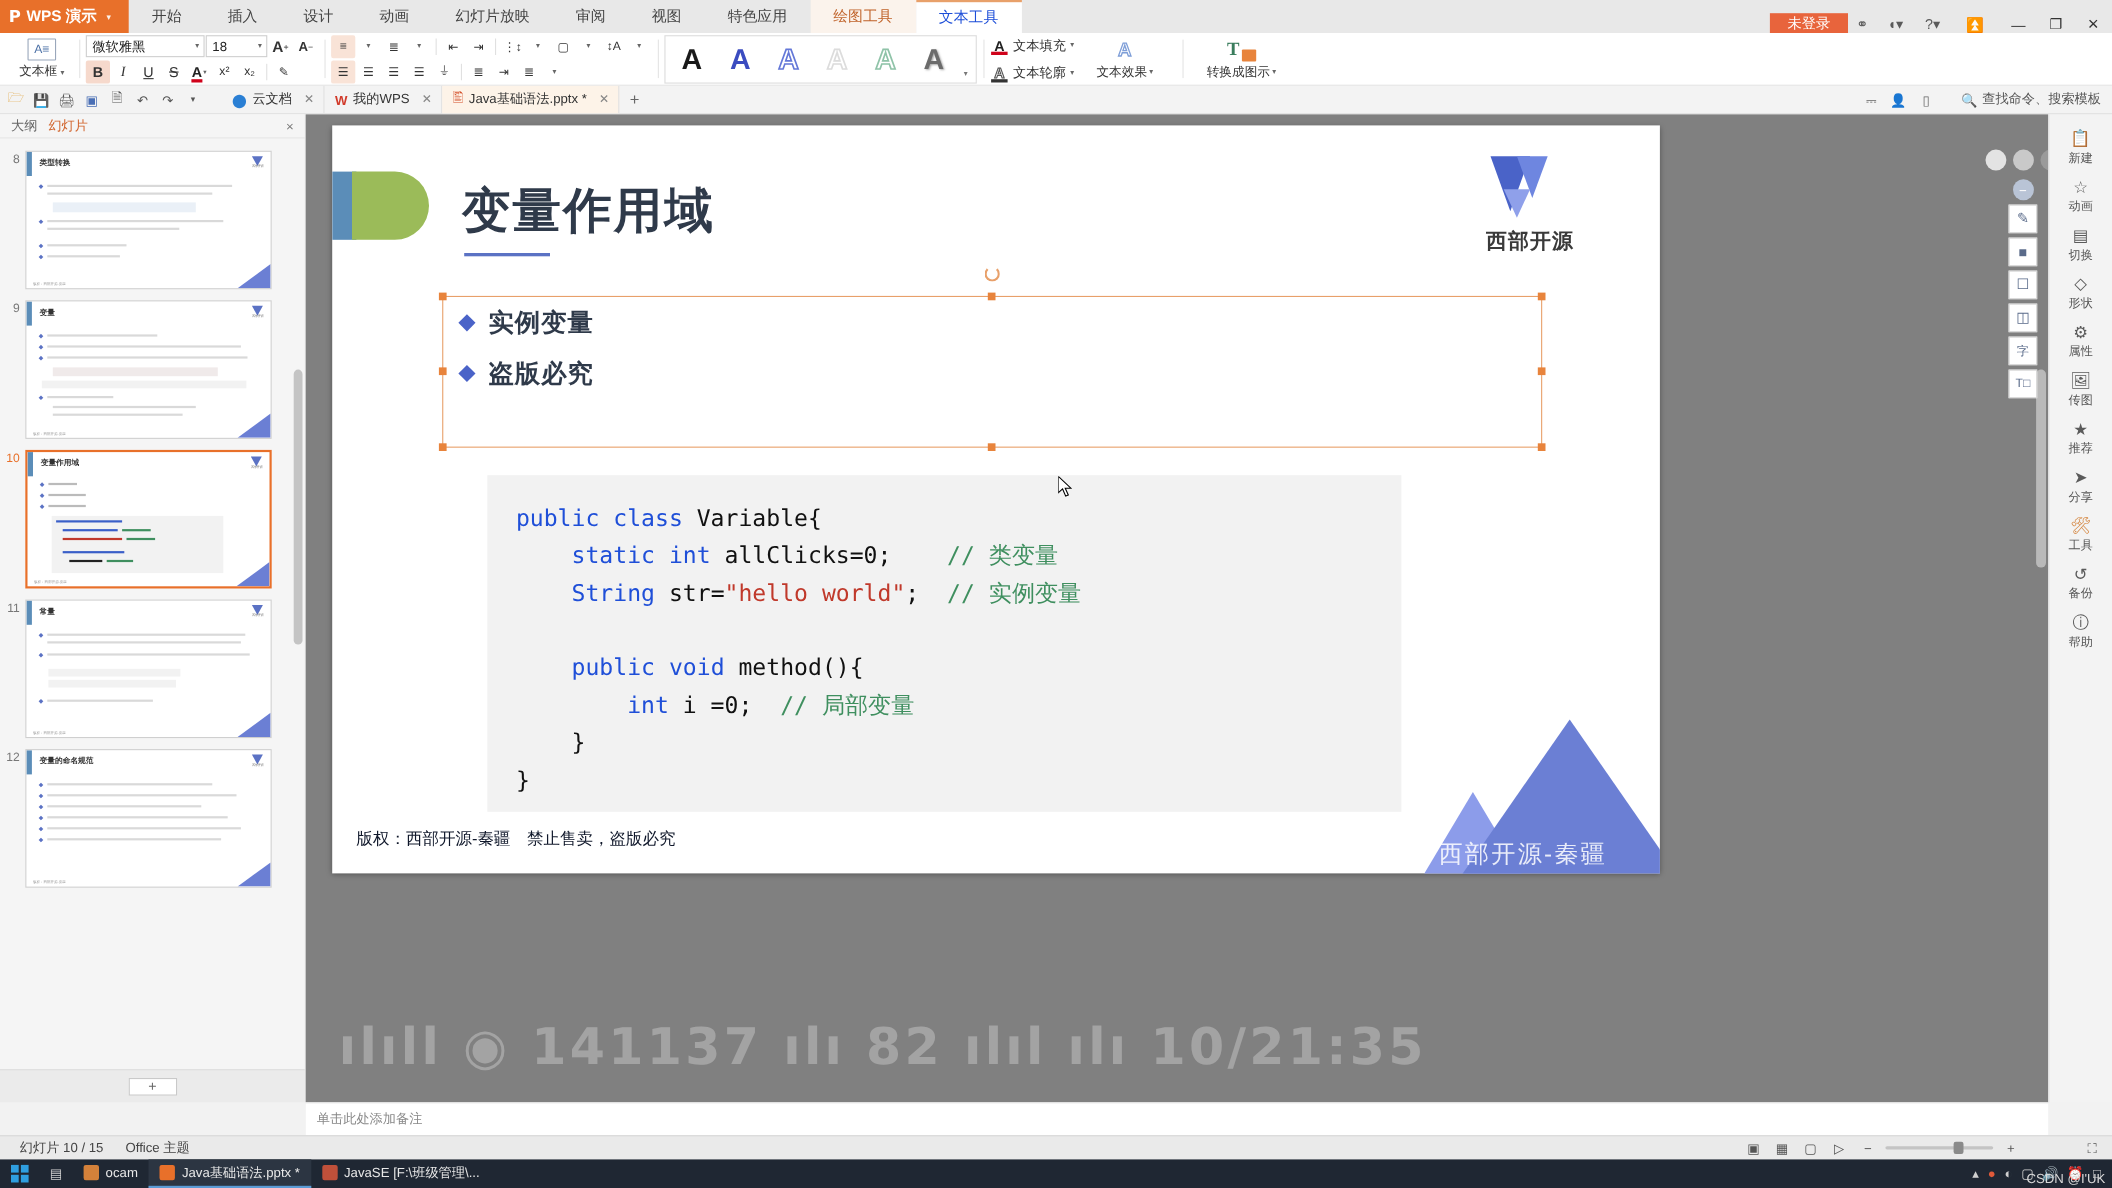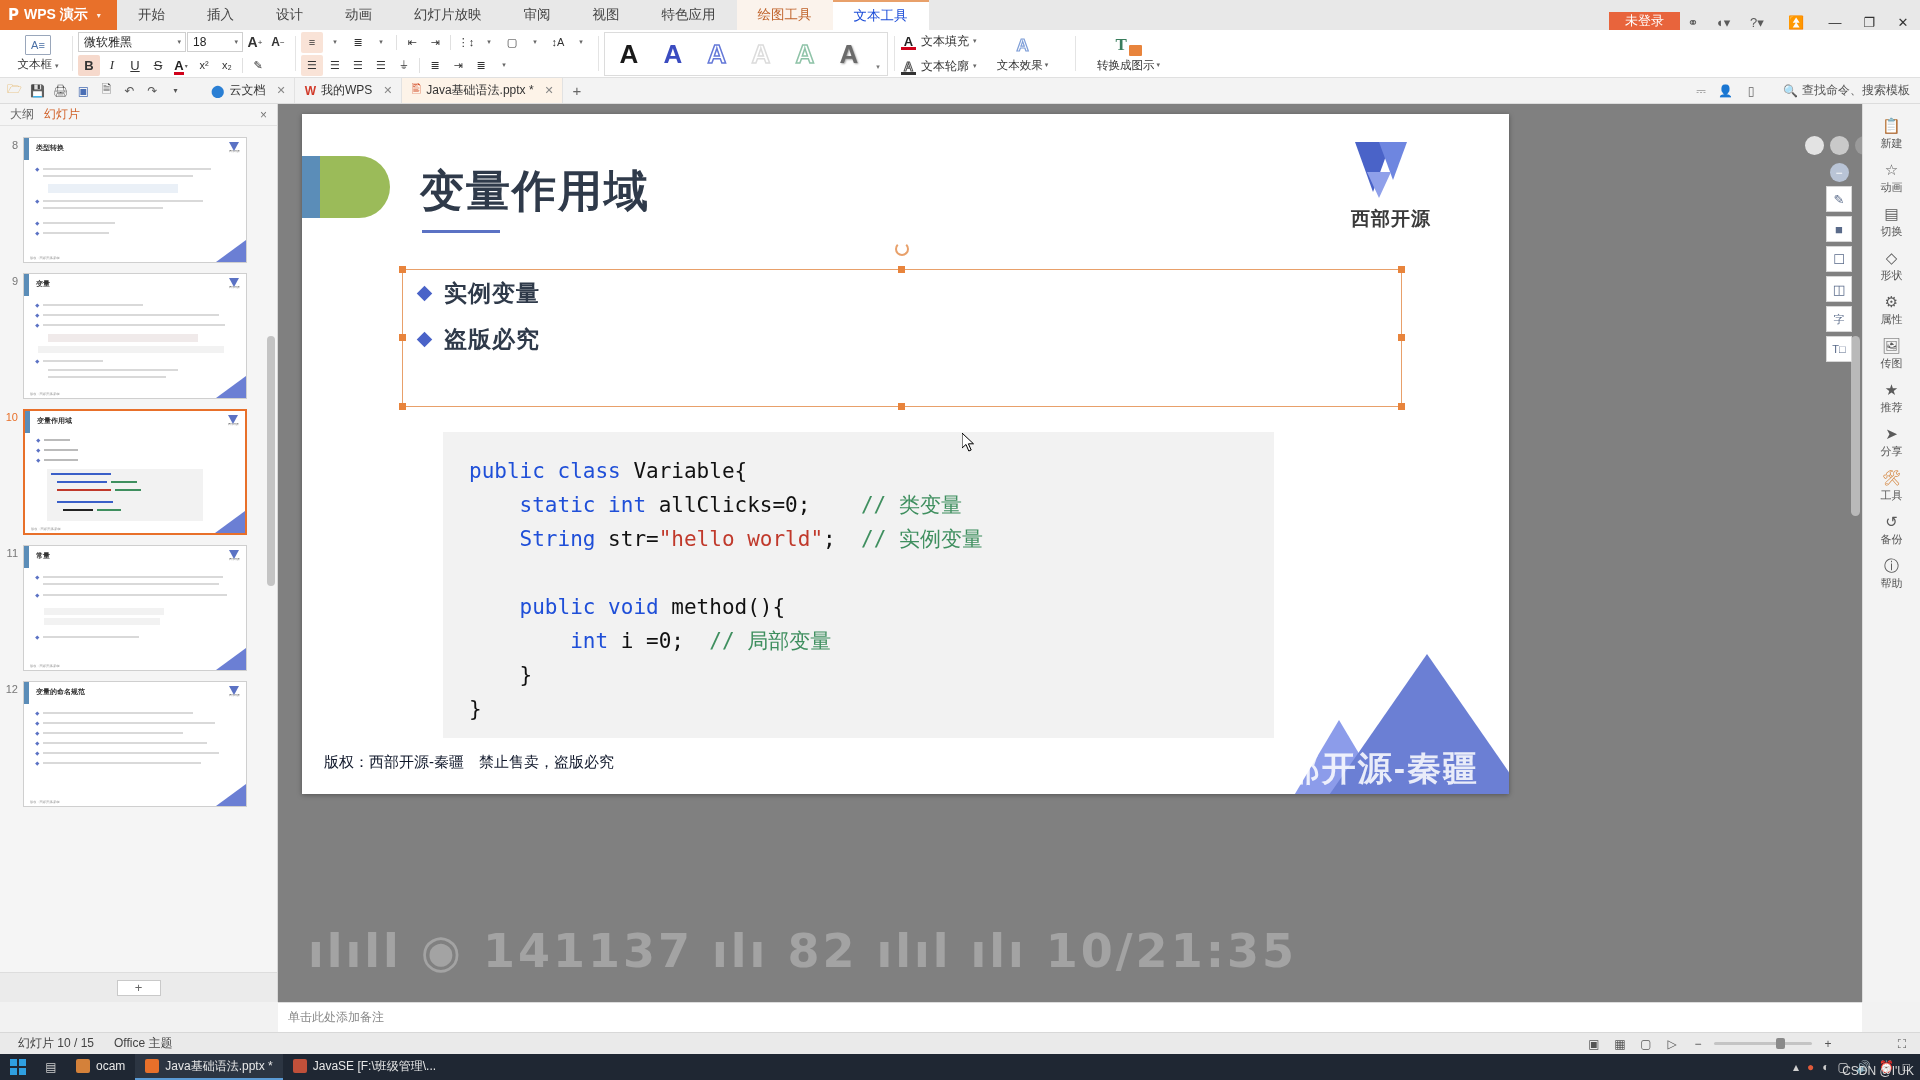--- a/index.html
+++ b/index.html
@@ -261,21 +261,21 @@
   .cstr { color: #c0392b; }       
   .ccm { color: #3f8f5f; }
 
   .copyright { position: absolute; left: 22px; bottom: 22px; font-size: 15px; color: #0f172a; }
   .slide-tri-big { position: absolute; right: -36px; bottom: -30px; width: 0; height: 0;
       border-left: 118px solid transparent; border-right: 118px solid transparent;
       border-bottom: 170px solid #6b7fd4; }
   .slide-tri-sm { position: absolute; right: 108px; bottom: -30px; width: 0; height: 0;
       border-left: 62px solid transparent; border-right: 62px solid transparent;
       border-bottom: 104px solid #8c9cea; }
-  .wm-big { position: absolute; right: 30px; bottom: 2px; font-size: 34px; font-weight: bold;
+  .wm-big { position: absolute; right: 48px; bottom: 2px; font-size: 22px; font-weight: normal;
             color: rgba(255,255,255,0.85); letter-spacing: 2px; }
 
   .cursor-arrow { position: absolute; left: 684px; top: 329px; width: 13px; height: 19px; }
 
   
   .canvas-wm { position: absolute; left: 30px; bottom: 24px; font-size: 46px;
                color: rgba(255,255,255,.28); letter-spacing: 3px; font-weight: bold;
                font-family: "DejaVu Sans", sans-serif; pointer-events: none; }
   .area-vscroll { position: absolute; right: 2px; top: 2px; width: 9px; bottom: 2px; }
   .area-vthumb { position: absolute; left: 0; top: 230px; width: 9px; height: 180px;

